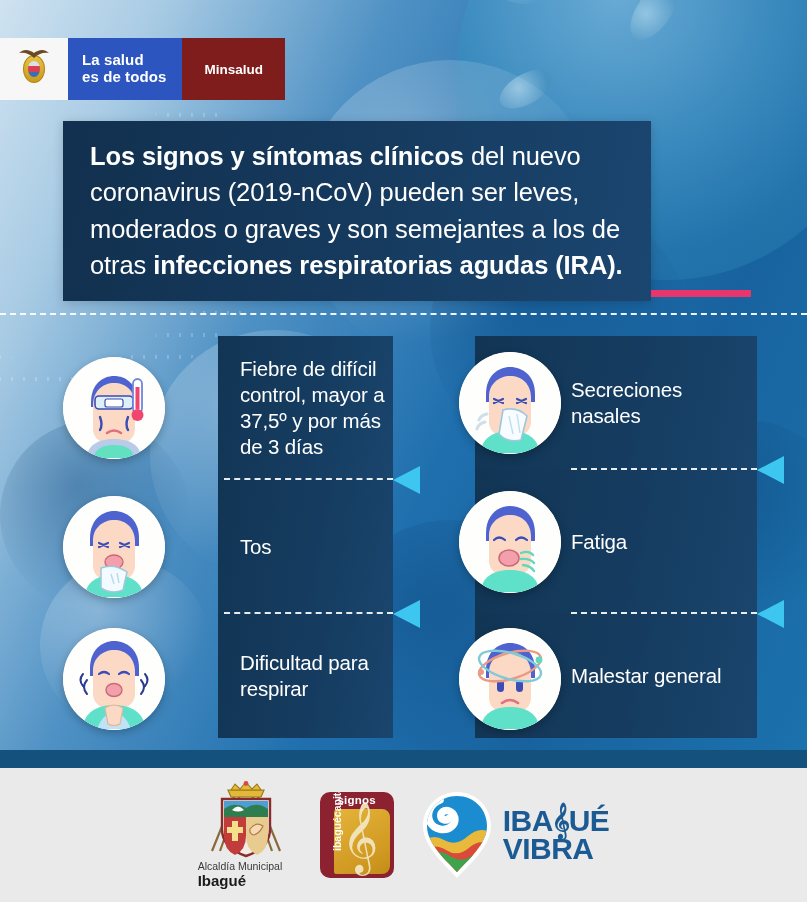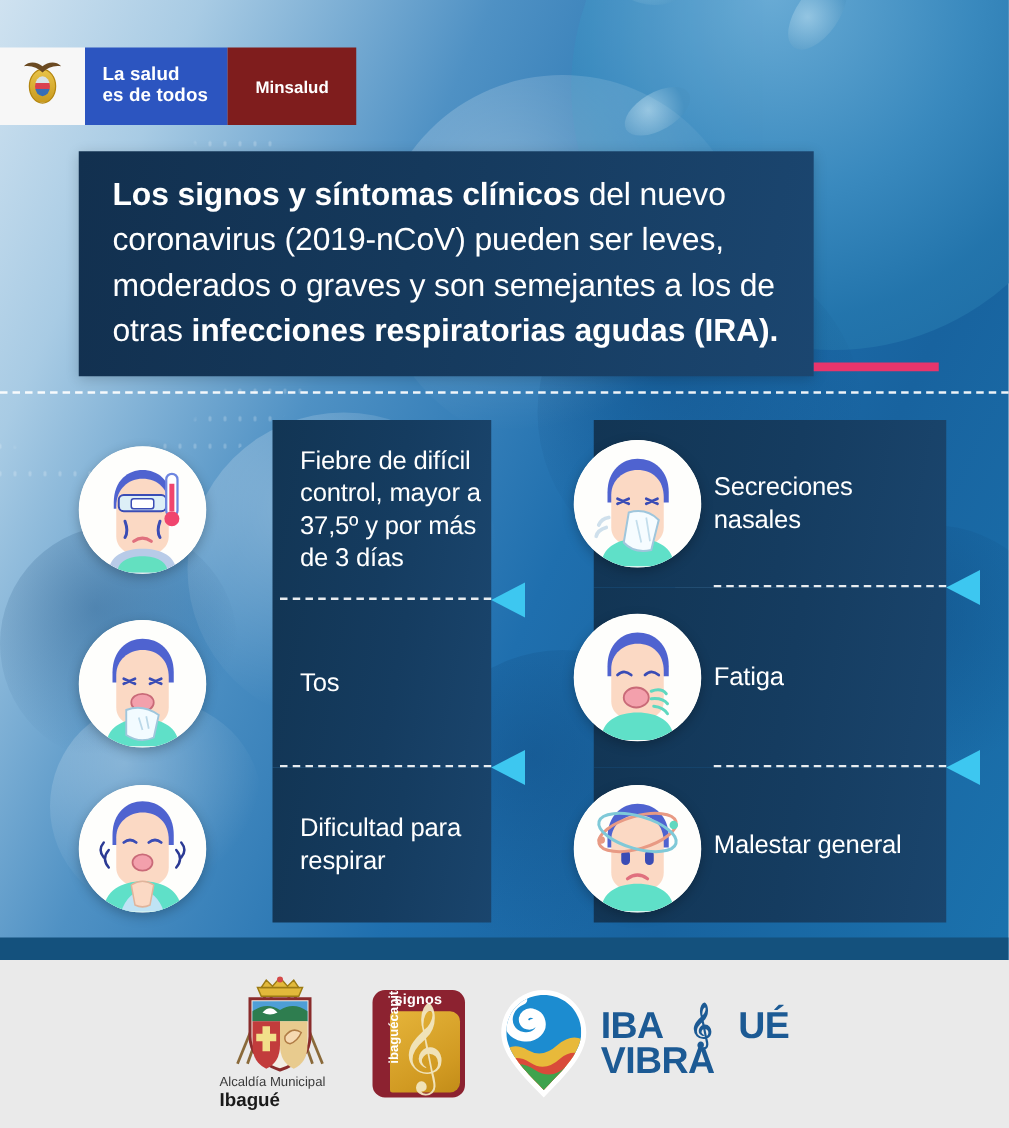--- a/index.html
+++ b/index.html
@@ -199,21 +199,21 @@
   }
 
   
   .vibra { display:flex; align-items:center; gap:9px; }
   .vibra .pin { width:74px; height:90px; }
   .vibra .words { line-height:.92; }
   .vibra .w1, .vibra .w2 {
     font-weight:bold; color:#1C5A94; letter-spacing:-.5px;
     display:flex; align-items:baseline;
   }
-  .vibra .w1 { font-size:30px;gap:22px; }
+  .vibra .w1 { font-size:30px; }
   .vibra .w2 { font-size:30px; }
   .vibra .clefmini {
     font-family:"DejaVu Serif", serif; font-size:31px; color:#1C5A94;
     margin:0 -1px; line-height:.8;
   }
 </style>
 </head>
 <body>
 
 <div id="stage">

